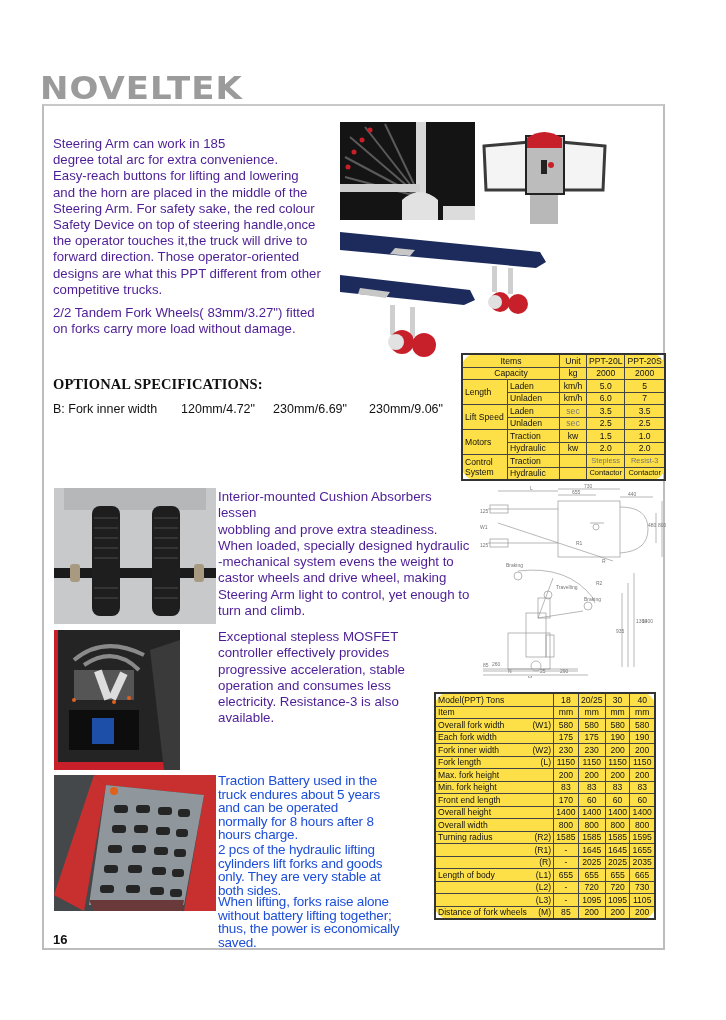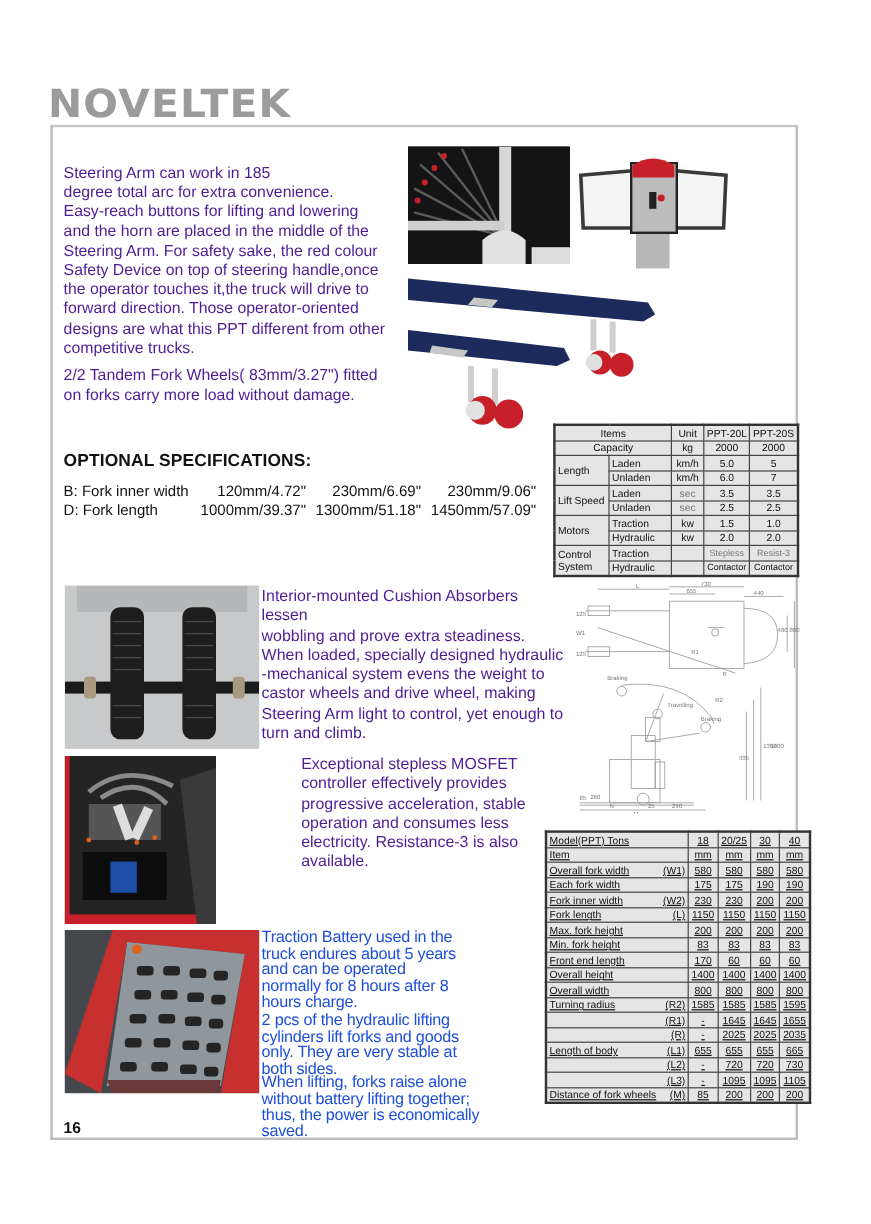--- a/index.html
+++ b/index.html
@@ -2,28 +2,28 @@
 <html><head>
 <meta charset="utf-8">
 <style>
   html, body { margin:0; padding:0; background:#ffffff; }
   body { width:726px; height:1020px; position:relative; overflow:hidden; font-family:"Liberation Sans", sans-serif; color:#111; }
   .abs { position:absolute; }
   .logo { left:40px; top:70px; font-family:"DejaVu Sans", sans-serif; font-weight:bold; font-size:34px; letter-spacing:1px; color:#9b9b9b; transform:scaleY(0.95); transform-origin:left top; line-height:36px; }
   .frame { left:42px; top:104px; width:623px; height:846px; border-left:2px solid #bdbdbd; border-top:2px solid #c8c8c8; border-right:2px solid #bdbdbd; border-bottom:2px solid #bdbdbd; box-sizing:border-box; }
   .para { font-size:13.2px; line-height:16.2px; color:#4c1d95; white-space:pre-line; }
   .para-tight { font-size:13.5px; line-height:13.5px; color:#1d4ed8; white-space:pre-line; letter-spacing:-0.2px; }
-  .h-opt { left:53px; top:376px; font-size:14.5px; font-weight:bold; letter-spacing:0.1px; }
+  .h-opt { left:53px; top:376px; font-size:14.5px; font-weight:bold; letter-spacing:0.1px;font-family:Liberation Serif, serif; }
   .opt-table { left:53px; top:401px; font-size:12.5px; border-collapse:collapse; }
   .opt-table td { padding:0; height:16px; white-space:nowrap; }
   .opt-table td.lbl { width:112px; }
   .opt-table td.v1 { width:90px; text-align:right; padding-right:8px; }
   .opt-table td.v2 { width:84px; text-align:right; padding-right:6px; }
   .opt-table td.v3 { width:90px; text-align:right; }
-  table.spec { border-collapse:collapse; font-size:8.6px; color:#111; background:#e5e5e5; }
+  table.spec { border-collapse:collapse; font-size:8.6px; color:#111; background:#fde047;border-radius:17px; }
   table.spec td { border:1px solid #444; padding:0 2px; height:11.5px; line-height:10px; white-space:nowrap; }
   table.spec.outer { border:2px solid #333; }
   .c { text-align:center; }
   .r { text-align:right; }
   .muted { color:#777;margin-left:24px; }
   .photo { overflow:hidden; }
   .pgnum { left:53px; top:932px; font-size:13px; font-weight:bold; }
 </style>
 </head>
 <body>
@@ -171,26 +171,20 @@
 </div>
 
 <div class="abs h-opt">OPTIONAL SPECIFICATIONS:</div>
 <table class="abs opt-table">
   <tbody>
   <tr>
         <td class="lbl">B: Fork inner width</td>
         <td class="v1">120mm/4.72"</td>
         <td class="v2">230mm/6.69"</td>
         <td class="v3">230mm/9.06"</td>
-      </tr>
-  <tr>
-        <td class="lbl">D: Fork length</td>
-        <td class="v1">1000mm/39.37"</td>
-        <td class="v2">1300mm/51.18"</td>
-        <td class="v3">1450mm/57.09"</td>
       </tr>
 </tbody>
   </table>
 
 <div class="abs photo" style="left:54px; top:488px; width:162px; height:136px; background:#c9cbcd;">
   <svg width="162" height="136" viewBox="0 0 162 136">
     <rect width="162" height="136" fill="#c7c9cb"></rect>
     <rect x="10" y="0" width="142" height="22" fill="#b5b7b9"></rect>
     <rect x="0" y="80" width="162" height="10" fill="#1b1b1b"></rect>
     <g fill="#1e1e1e">
@@ -309,28 +303,28 @@
     <rect x="15" y="80" width="70" height="40" fill="#0d0d0d"></rect>
     <rect x="38" y="88" width="22" height="26" fill="#1e4fa8"></rect>
     <g fill="#e0601c">
         <circle cx="20" cy="70" r="2"></circle>
         <circle cx="60" cy="72" r="2"></circle>
         <circle cx="75" cy="68" r="2"></circle>
       </g>
   </svg>
 </div>
 
-<div class="abs para" style="left:218px; top:629px; width:210px; font-size:13.3px; line-height:16.3px;margin-left:33px;">Exceptional stepless MOSFET
+<div class="abs para" style="left:218px; top:629px; width:210px; font-size:13.3px; line-height:16.3px;">Exceptional stepless MOSFET
 controller effectively provides
 progressive acceleration, stable
 operation and consumes less
 electricity. Resistance-3 is also
 available.</div>
 
-<div class="abs" style="left:454px; top:692px;text-decoration:underline;">
+<div class="abs" style="left:434px; top:692px;">
   <table class="spec outer" style="width:222px;">
     <tbody>
         <tr>
       <td colspan="2">Model(PPT) Tons</td>
       <td class="c">18</td>
       <td class="c">20/25</td>
       <td class="c">30</td>
       <td class="c">40</td>
     </tr>
     </tbody>

